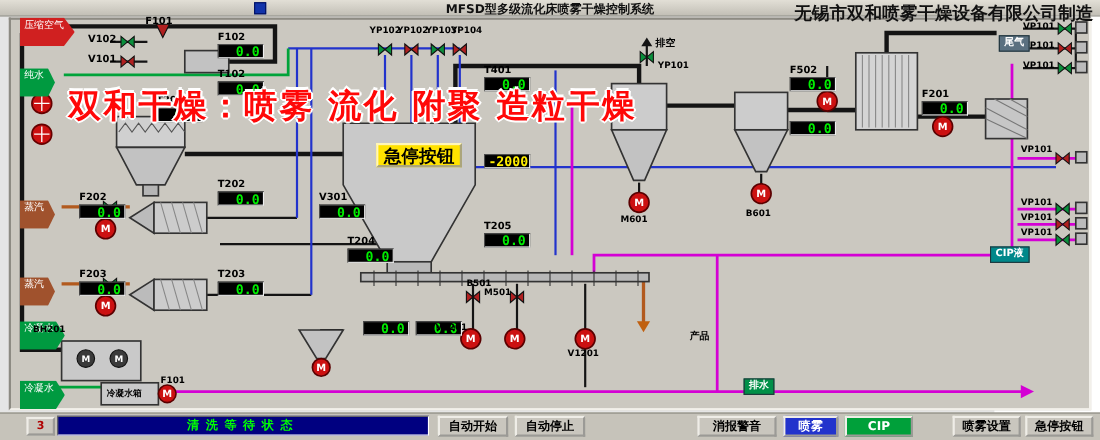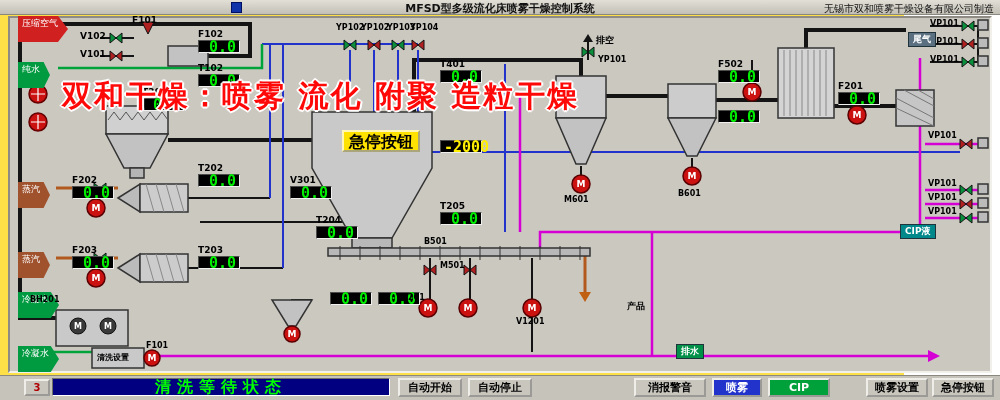--- a/index.html
+++ b/index.html
@@ -1,49 +1,49 @@
 <!DOCTYPE html>
 <html><head>
 <meta charset="utf-8">
 <style>
   *{box-sizing:border-box;margin:0;padding:0}
   html,body{width:1000px;height:400px;overflow:hidden;background:#fff}
   body{font-family:"DejaVu Sans","Liberation Sans",sans-serif}
-  #app{position:relative;width:904px;height:400px;background:#fde047}
+  #app{position:relative;width:904px;height:400px;background:#e5e5e5}
   
   .header{position:absolute;left:0;top:0;width:1000px;height:15px;background:linear-gradient(#e2dfd6,#c2bfb6);border-bottom:1px solid #8a887f;z-index:6}
   .title{position:absolute;left:0;right:0;top:1px;text-align:center;font-size:11px;font-weight:bold;color:#111}
-  .company{position:absolute;right:6px;top:2px;font-size:10px;font-weight:normal;color:#111}
+  .company{position:absolute;right:6px;top:2px;font-size:16px;font-weight:bold;color:#111}
   .win-icon{position:absolute;left:231px;top:2px;width:11px;height:11px;background:#1133aa;border:1px solid #001060}
   
   .panel{position:absolute;left:8px;top:16px;width:984px;height:357px;background:#cbc8c0;border:2px solid;border-color:#8d8b83 #f2f0ea #f2f0ea #8d8b83;z-index:0}
   svg.diagram{position:absolute;left:0;top:0;width:1000px;height:400px;z-index:1;pointer-events:none}
   
   .lbl{position:absolute;z-index:3;font-size:9px;font-weight:bold;color:#000;line-height:1;white-space:nowrap}
   .lbl.small{font-size:8px}
   .boxlbl{position:absolute;z-index:3;font-size:9px;font-weight:bold;color:#fff;padding:2px 4px;border:1px solid #20333a;line-height:1;white-space:nowrap}
   .boxlbl.slate{background:#5a7080}
   .boxlbl.teal{background:#00888a}
   .boxlbl.green{background:#009048}
   
   .disp{position:absolute;z-index:3;display:flex;flex-direction:column;gap:1px}
   .disp .tag{font-size:9px;font-weight:bold;color:#000;line-height:1;min-height:9px}
-  .disp .val{width:42px;height:13px;background:#000;color:#00ee00;font-size:15px;font-weight:bold;font-family:"DejaVu Sans Mono","Liberation Mono",monospace;text-align:right;padding:0 3px;line-height:12px;border:1px solid;border-color:#4d4d4d #efefef #efefef #4d4d4d}
+  .disp .val{width:42px;height:13px;background:#000;color:#00ee00;font-size:12px;font-weight:bold;font-family:"DejaVu Sans Mono","Liberation Mono",monospace;text-align:right;padding:0 3px;line-height:12px;border:1px solid;border-color:#4d4d4d #efefef #efefef #4d4d4d}
   .disp.yellow .val{color:#ffee00}
   
   .inlet{position:absolute;z-index:3;color:#fff;font-weight:normal;font-size:9px;line-height:1;padding:3px 10px 14px 4px;white-space:nowrap;clip-path:polygon(0 0,80% 0,100% 50%,80% 100%,0 100%)}
   
   .estop{position:absolute;left:342px;top:130px;width:78px;height:22px;z-index:3;background:#ffe200;border:2px outset #fff6b8;font-weight:bold;font-size:16px;color:#000;font-family:inherit;cursor:pointer}
   
   .bottombar{position:absolute;left:0;top:375px;width:1000px;height:25px;background:#c6c3ba;border-top:1px solid #8a887f;z-index:5}
   .btn{position:absolute;top:378px;height:19px;z-index:6;background:#c9c6be;border:2px outset #efede7;font-size:11px;font-weight:bold;color:#000;font-family:inherit;padding:0 4px;cursor:pointer;white-space:nowrap}
   .btn.blue{background:#2233cc;color:#fff}
   .btn.green{background:#00a03a;color:#fff}
   .counter{position:absolute;left:24px;top:379px;width:26px;height:17px;z-index:6;background:#c9c6be;border:2px outset #efede7;color:#b00000;font-weight:bold;font-size:10px;line-height:12px;text-align:center;font-family:inherit;cursor:pointer}
-  .statusbar{position:absolute;left:52px;top:378px;width:338px;height:18px;z-index:6;background:#000080;border:1px solid;border-color:#70706a #ffffff #ffffff #70706a;color:#00ff00;font-size:16px;font-weight:bold;text-align:center;line-height:16px;letter-spacing:6px}
+  .statusbar{position:absolute;left:52px;top:378px;width:338px;height:18px;z-index:6;background:#000080;border:1px solid;border-color:#70706a #ffffff #ffffff #70706a;color:#00ff00;font-size:11px;font-weight:bold;text-align:center;line-height:16px;letter-spacing:6px}
   
   .watermark{position:absolute;left:62px;top:76px;z-index:10;font-size:30px;font-weight:900;color:#ff0808;letter-spacing:2px;white-space:nowrap;pointer-events:none;
     text-shadow:-2px 0 #fff,2px 0 #fff,0 -2px #fff,0 2px #fff,-1px -1px #fff,1px 1px #fff,-1px 1px #fff,1px -1px #fff}
 </style>
 </head>
 <body>
 
 <div id="app">
 
   <div class="header">
@@ -319,30 +319,30 @@
 
   <div class="lbl" style="left:132px;top:16px">F101</div>
   <div class="lbl" style="left:80px;top:32px">V102</div>
   <div class="lbl" style="left:80px;top:50px">V101</div>
   <div class="lbl small" style="left:336px;top:24px">YP102</div>
   <div class="lbl small" style="left:361px;top:24px">YP102</div>
   <div class="lbl small" style="left:387px;top:24px">YP103</div>
   <div class="lbl small" style="left:410px;top:24px">YP104</div>
   <div class="lbl" style="left:596px;top:36px">排空</div>
   <div class="lbl small" style="left:598px;top:56px">YP101</div>
-  <div class="lbl small" style="left:424px;top:238px">B501</div>
+  <div class="lbl small" style="left:424px;top:254px">B501</div>
   <div class="lbl small" style="left:440px;top:262px">M501</div>
   <div class="lbl small" style="left:396px;top:294px">VP201</div>
   <div class="lbl small" style="left:516px;top:318px">V1201</div>
   <div class="lbl small" style="left:564px;top:196px">M601</div>
   <div class="lbl small" style="left:678px;top:190px">B601</div>
   <div class="lbl small" style="left:30px;top:296px">BH201</div>
   <div class="lbl small" style="left:146px;top:342px">F101</div>
   <div class="lbl" style="left:627px;top:302px">产品</div>
-  <div class="lbl small" style="left:97px;top:354px">清洗设置</div>
+  <div class="lbl small" style="left:97px;top:354px">冷凝水箱</div>
   <div class="lbl small" style="left:930px;top:20px">VP101</div>
   <div class="lbl small" style="left:930px;top:38px">VP101</div>
   <div class="lbl small" style="left:930px;top:56px">VP101</div>
   <div class="lbl small" style="left:928px;top:132px">VP101</div>
   <div class="lbl small" style="left:928px;top:180px">VP101</div>
   <div class="lbl small" style="left:928px;top:194px">VP101</div>
   <div class="lbl small" style="left:928px;top:208px">VP101</div>
   <div class="boxlbl slate" style="left:908px;top:32px">尾气</div>
   <div class="boxlbl teal" style="left:900px;top:224px">CIP液</div>
   <div class="boxlbl green" style="left:676px;top:344px">排水</div>

